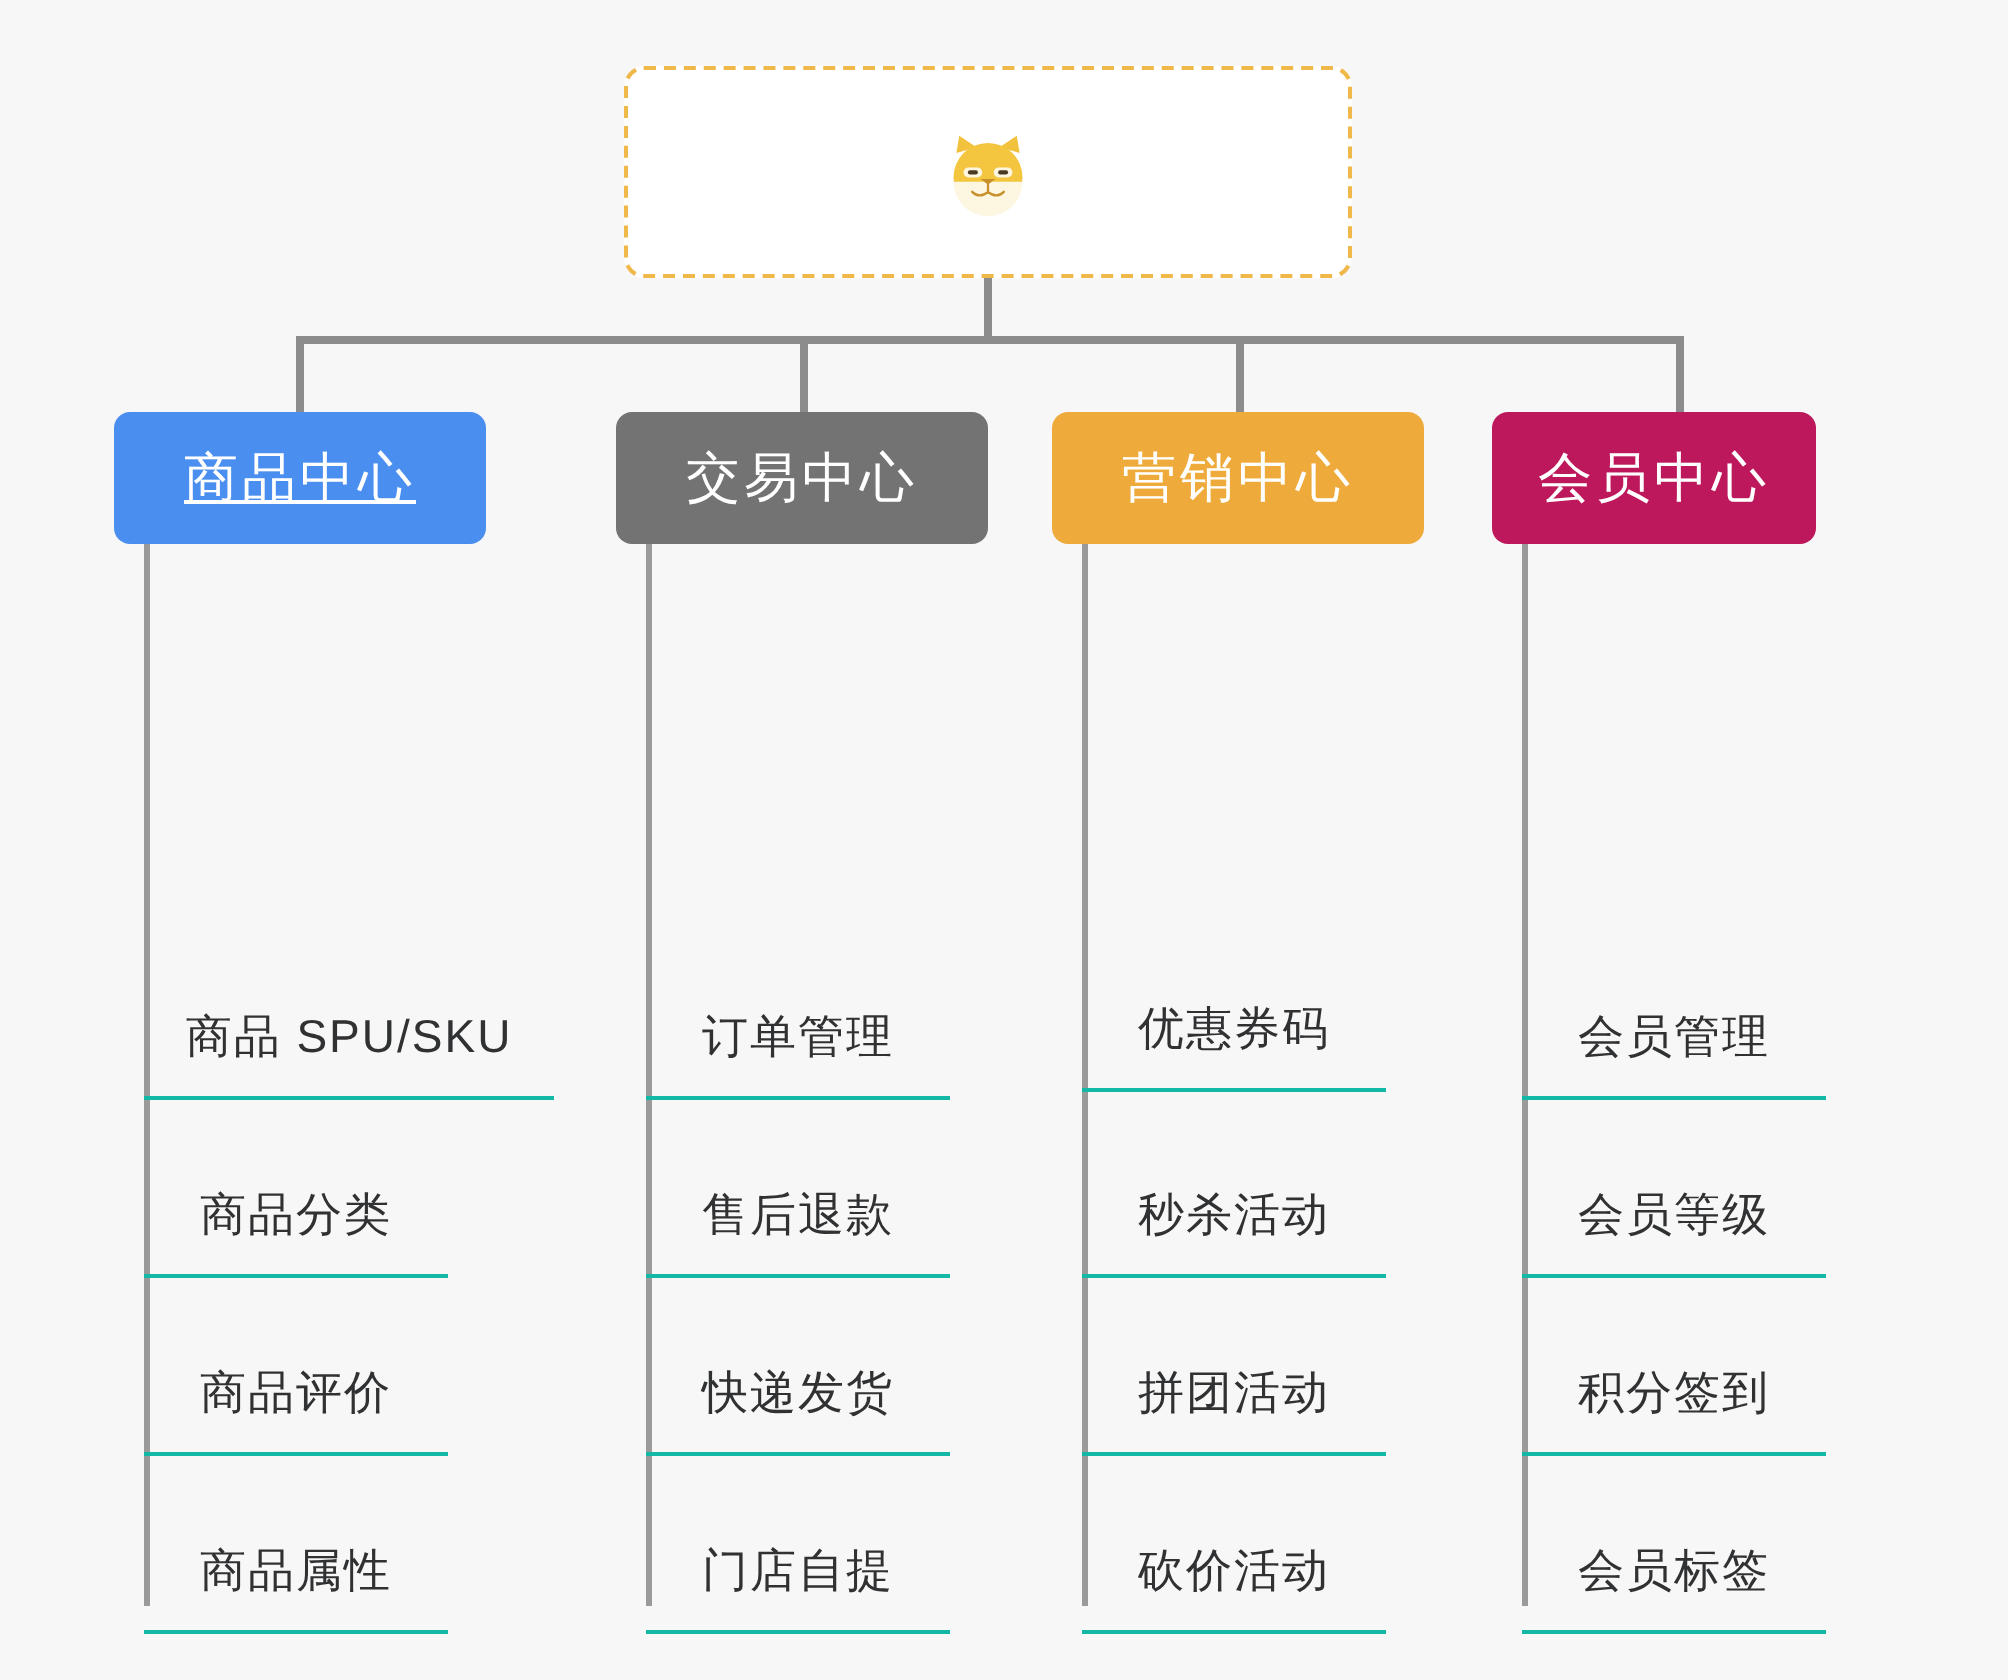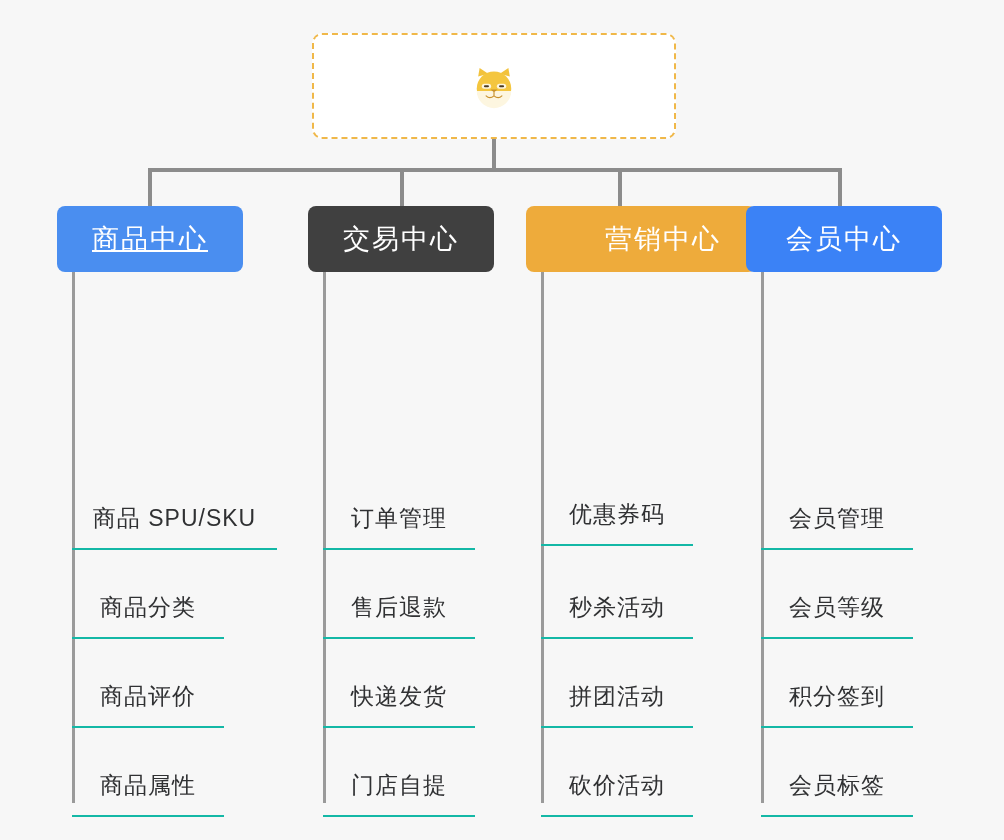--- a/index.html
+++ b/index.html
@@ -157,63 +157,63 @@
     <div class="leaf" style="left:15px; top:478px; width:152px;">
       <span class="leaf-label">商品评价</span>
     </div>
     <div class="leaf" style="left:15px; top:567px; width:152px;">
       <span class="leaf-label">商品属性</span>
     </div>
 
   </div>
 
   <div class="branch" style="left:308px;">
-    <div class="branch-header" style="width:186px; background:#404040;">
+    <div class="branch-header" style="width:186px; background:#737373;">
       <span>交易中心</span>
     </div>
     <div class="branch-rail" style="left:15px; top:66px; height:531px;"></div>
 
     <div class="leaf" style="left:15px; top:300px; width:152px;">
       <span class="leaf-label">订单管理</span>
     </div>
     <div class="leaf" style="left:15px; top:389px; width:152px;">
       <span class="leaf-label">售后退款</span>
     </div>
     <div class="leaf" style="left:15px; top:478px; width:152px;text-align:right;">
       <span class="leaf-label">快递发货</span>
     </div>
     <div class="leaf" style="left:15px; top:567px; width:152px;">
       <span class="leaf-label">门店自提</span>
     </div>
 
   </div>
 
   <div class="branch" style="left:526px;">
-    <div class="branch-header" style="width:186px; background:#eeab3b;padding-left:44px;">
+    <div class="branch-header" style="width:186px; background:#eeab3b;">
       <span>营销中心</span>
     </div>
     <div class="branch-rail" style="left:15px; top:66px; height:531px;"></div>
 
     <div class="leaf" style="left:15px; top:296px; width:152px;">
       <span class="leaf-label">优惠券码</span>
     </div>
     <div class="leaf" style="left:15px; top:389px; width:152px;">
       <span class="leaf-label">秒杀活动</span>
     </div>
     <div class="leaf" style="left:15px; top:478px; width:152px;">
       <span class="leaf-label">拼团活动</span>
     </div>
     <div class="leaf" style="left:15px; top:567px; width:152px;">
       <span class="leaf-label">砍价活动</span>
     </div>
 
   </div>
 
   <div class="branch" style="left:746px;">
-    <div class="branch-header" style="width:196px; background:#3b82f6;">
+    <div class="branch-header" style="width:162px; background:#be185d;">
       <span>会员中心</span>
     </div>
     <div class="branch-rail" style="left:15px; top:66px; height:531px;"></div>
 
     <div class="leaf" style="left:15px; top:300px; width:152px;">
       <span class="leaf-label">会员管理</span>
     </div>
     <div class="leaf" style="left:15px; top:389px; width:152px;">
       <span class="leaf-label">会员等级</span>
     </div>

